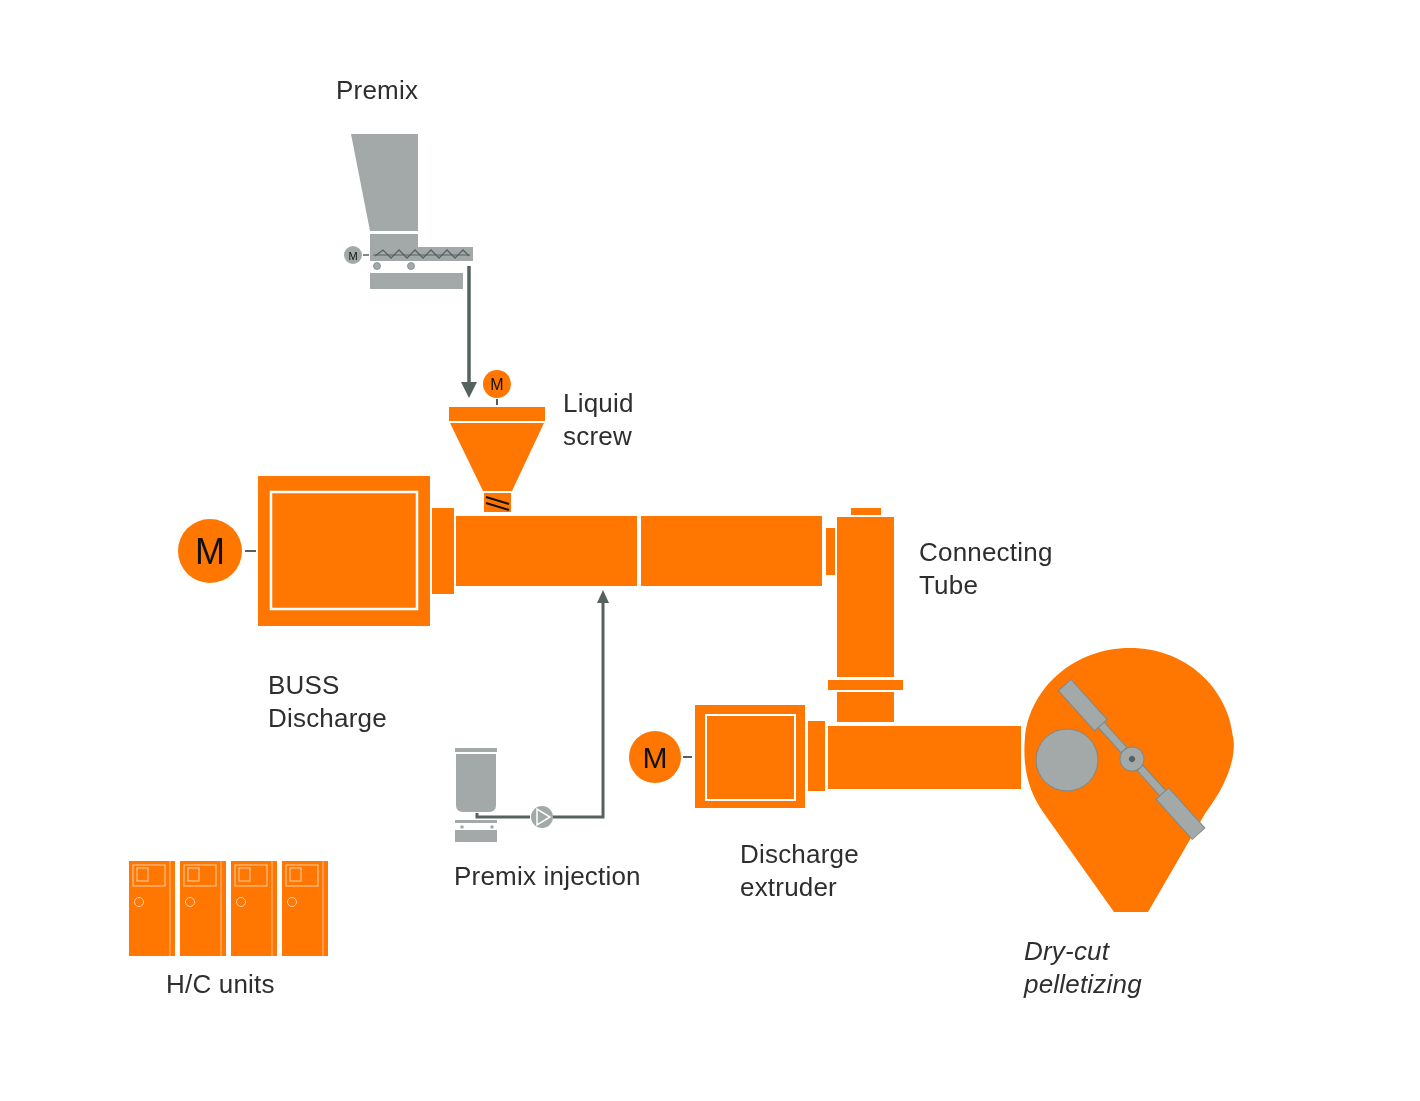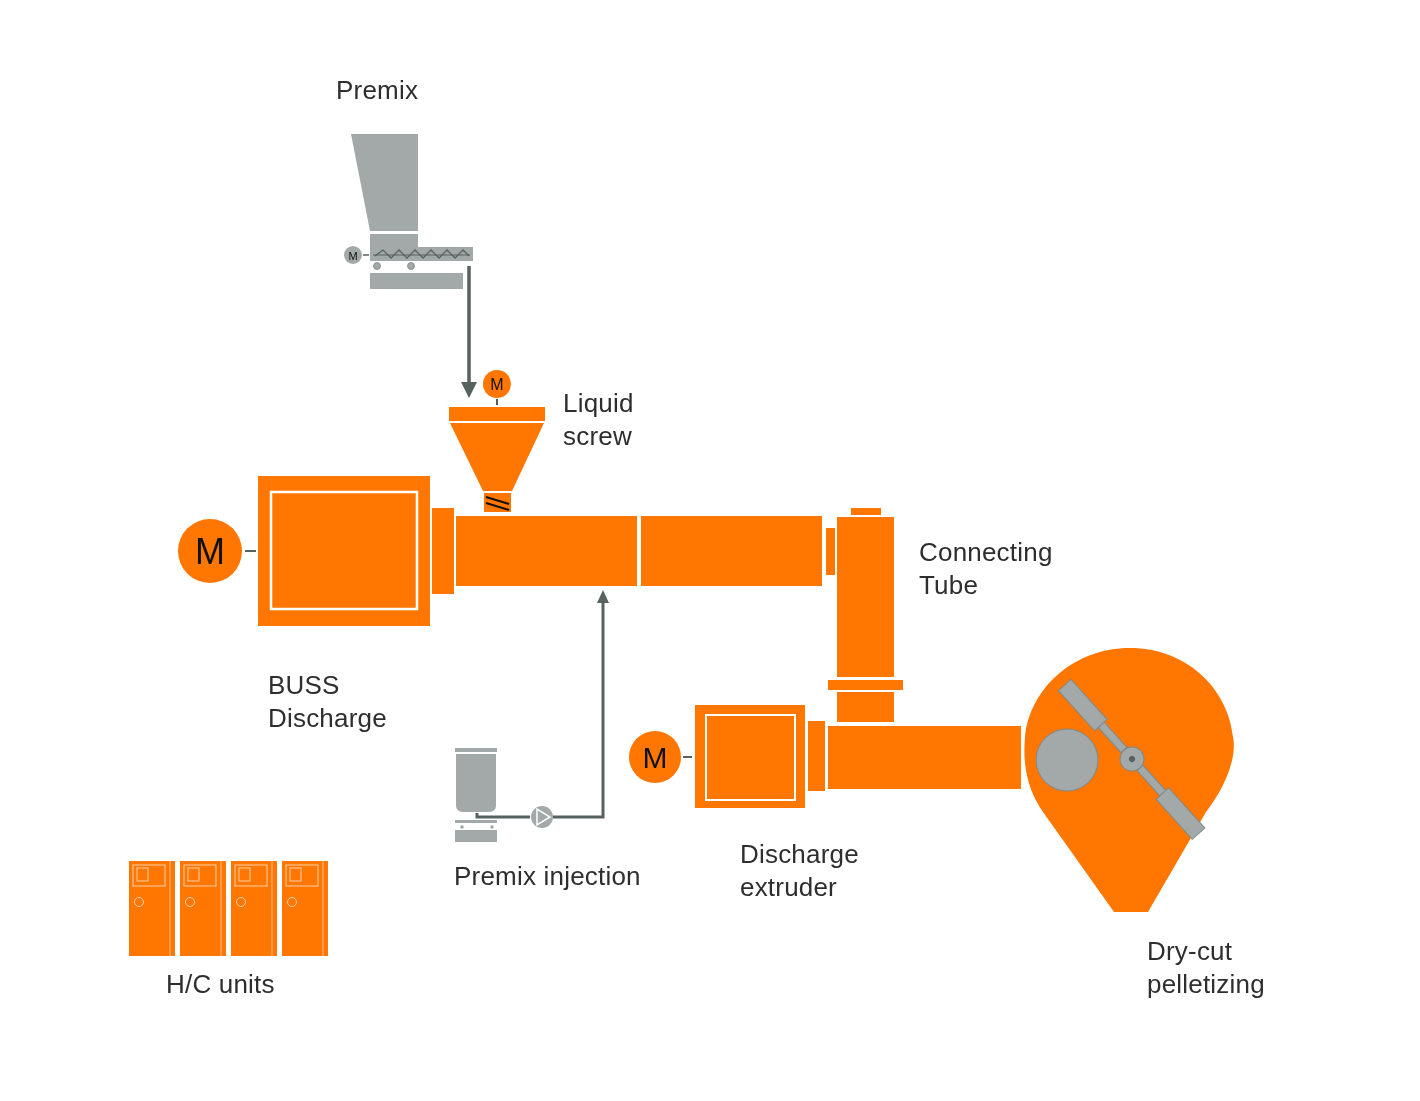--- a/index.html
+++ b/index.html
@@ -158,20 +158,20 @@
 
 <div class="lbl" style="left:454px; top:860px;">
   <span>Premix injection</span>
 </div>
 
 <div class="lbl" style="left:740px; top:838px;">
   <div>Discharge</div>
   <div>extruder</div>
 </div>
 
-<div class="lbl" style="left:1147px; top:935px;">
+<div class="lbl" style="left:1024px; top:935px;font-style:italic;">
   <div>Dry-cut</div>
   <div>pelletizing</div>
 </div>
 
 <div class="lbl" style="left:166px; top:968px;">
   <span>H/C units</span>
 </div>
 
 </body></html>

